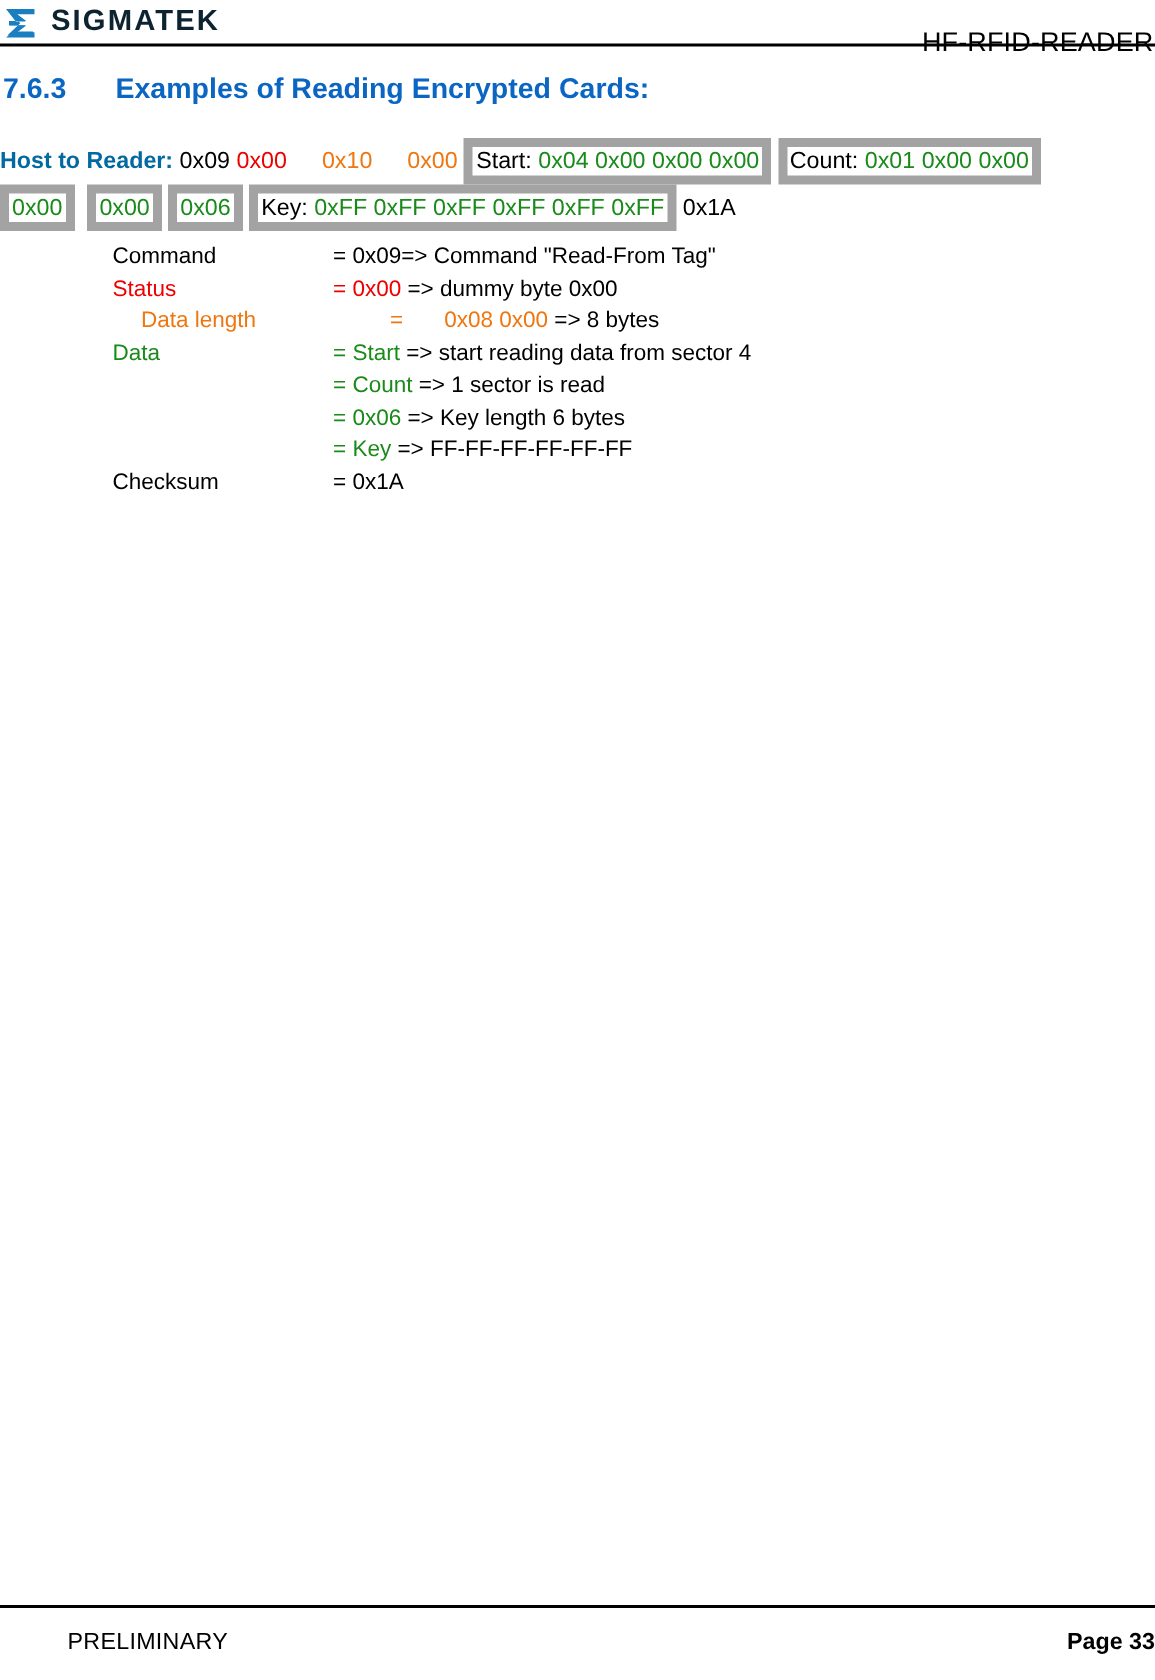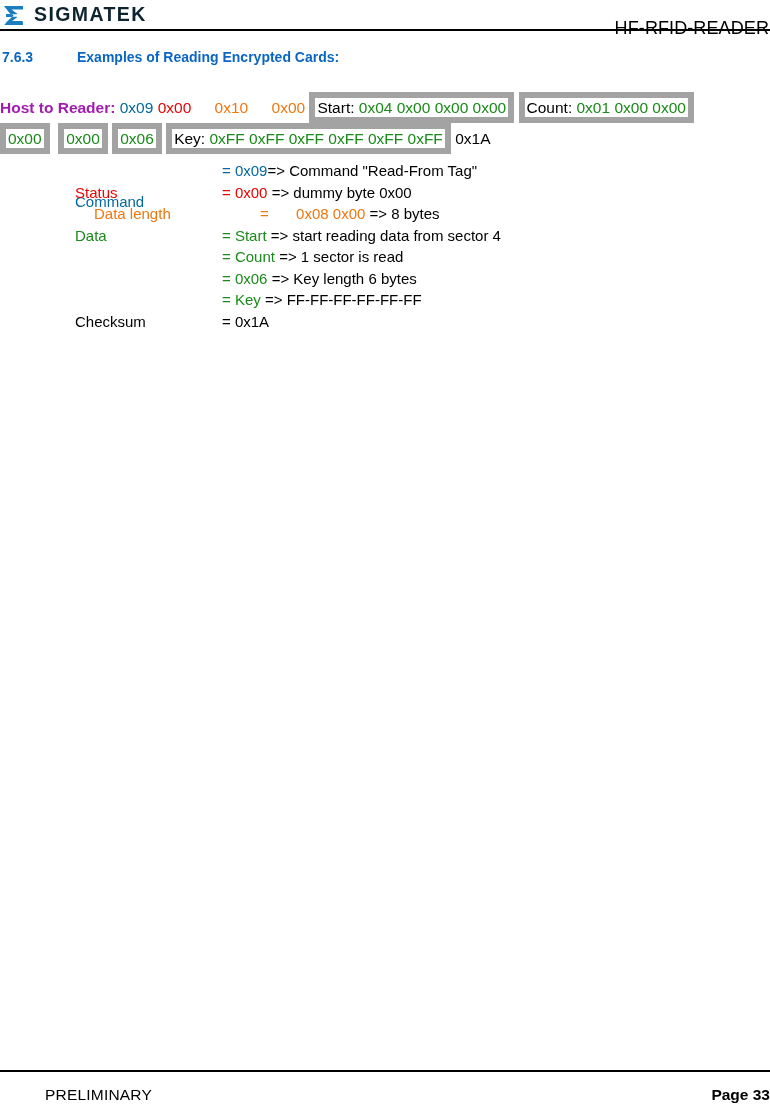--- a/index.html
+++ b/index.html
@@ -69,21 +69,21 @@
     height: 2px;
     background: #000000;
   }
 
   
   .section-head {
     position: absolute;
     top: 49px;
     left: 2px;
     width: 740px;
-    font-size: 14px;
+    font-size: 19px;
     font-weight: bold;
     color: #0a66c2;
     white-space: nowrap;
   }
   .section-num {
     display: inline-block;
     width: 75px;
   }
 
   
@@ -94,23 +94,23 @@
     width: 770px;
     font-size: 15.5px;
     line-height: 22px;
     color: #000000;
   }
   .frame-line {
     white-space: nowrap;
   }
   .lbl-bold {
     font-weight: bold;
-    color: #a21caf;
-  }
-  .c-blue   { color: #0369a1; margin-top: 31px; }
+    color: #0369a1;
+  }
+  .c-blue   { color: #000000; }
   .c-red    { color: #ee0000; }
   .c-orange { color: #ee7711; padding-left: 19px; }
   .c-green  { color: #1a8a1a; }
   .c-black  { color: #000000; }
 
   .boxed {
     border: 6px solid #a3a3a3;
     padding: 0 2px;
     display: inline-block;
     line-height: 19px;

